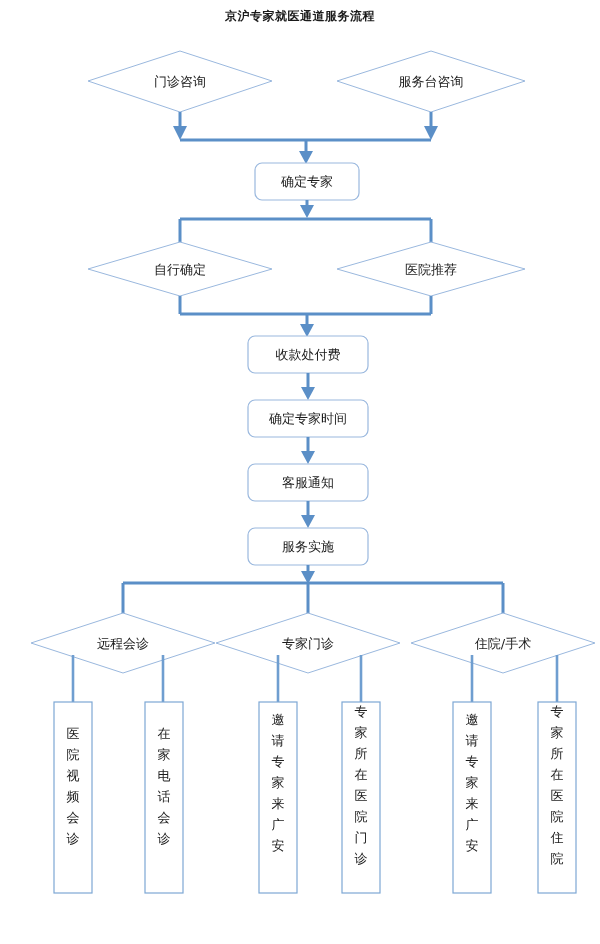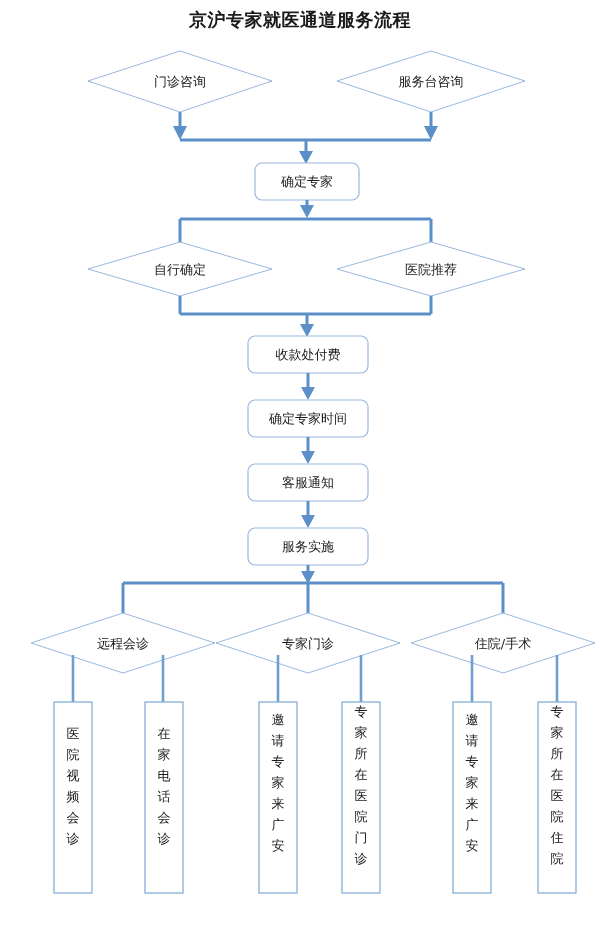--- a/index.html
+++ b/index.html
@@ -18,21 +18,21 @@
     position: relative;
     width: 600px;
     height: 944px;
   }
   .page-title {
     position: absolute;
     top: 8px;
     left: 0;
     width: 600px;
     text-align: center;
-    font-size: 18px;
+    font-size: 12px;
     font-weight: bold;
     color: #1a1a1a;
     letter-spacing: 0.5px;
     font-family: "DejaVu Sans", "Liberation Sans", sans-serif;
   }
   svg#diagram {
     position: absolute;
     top: 0;
     left: 0;
     width: 600px;

